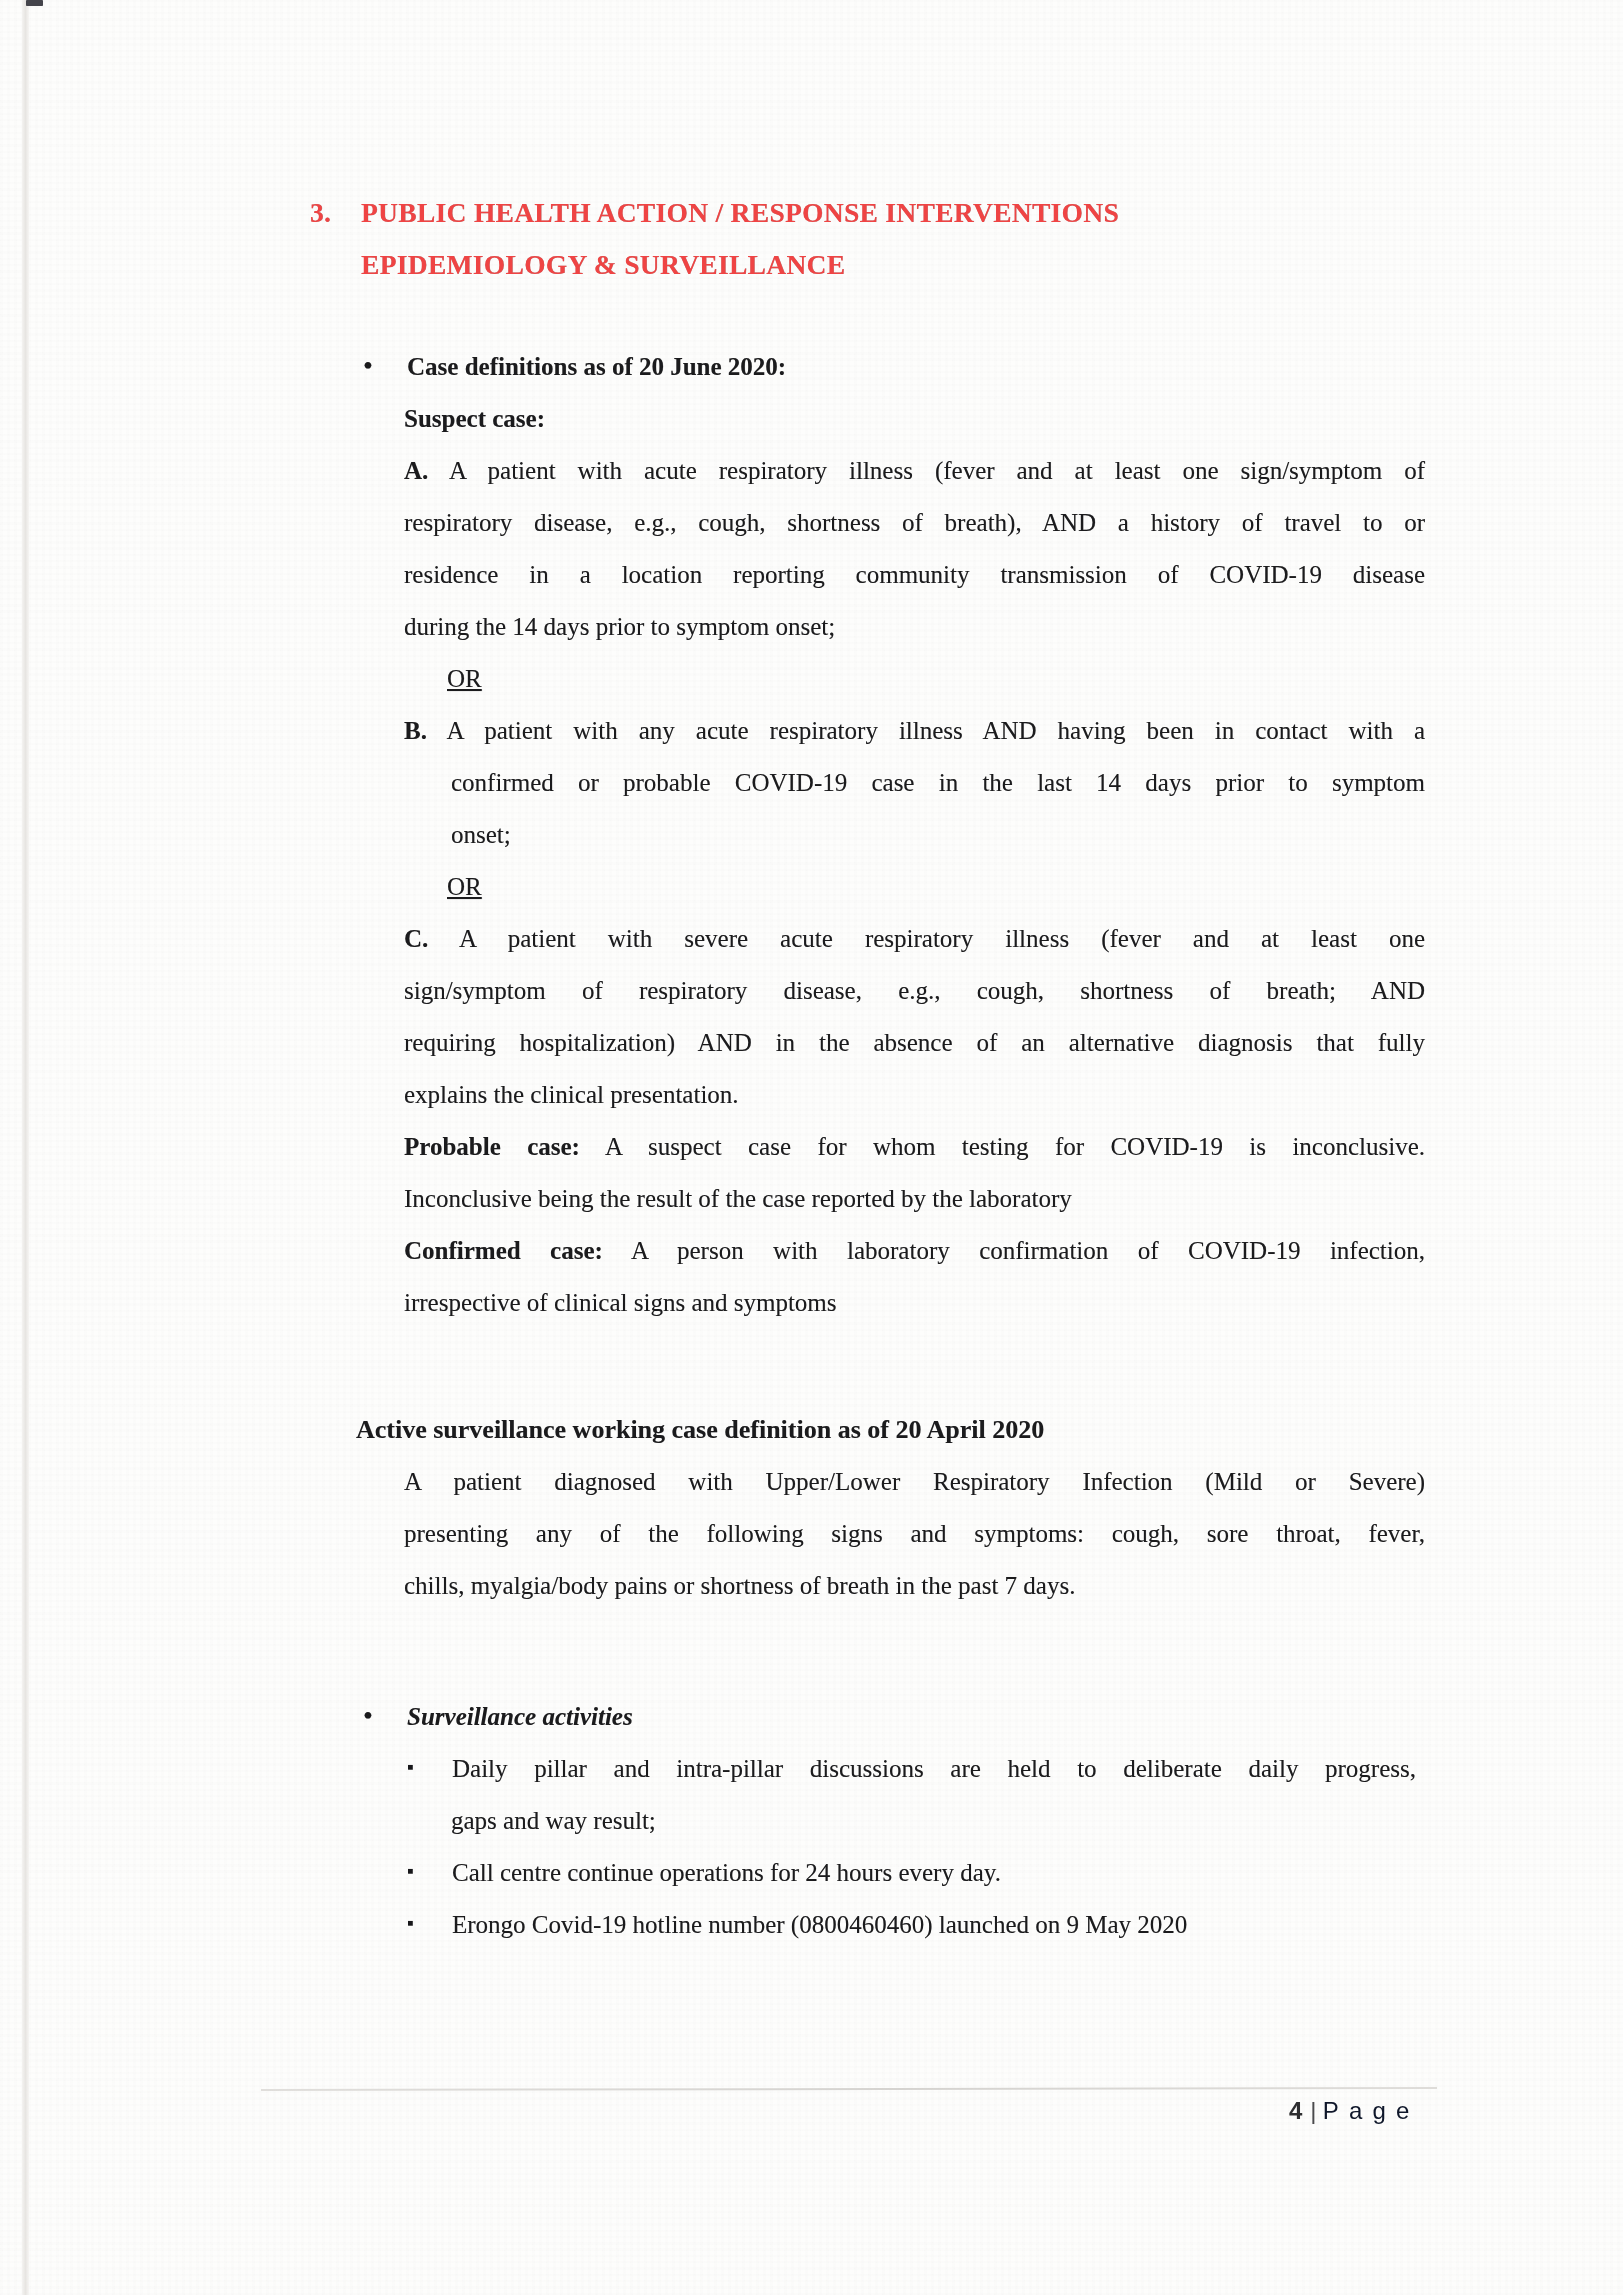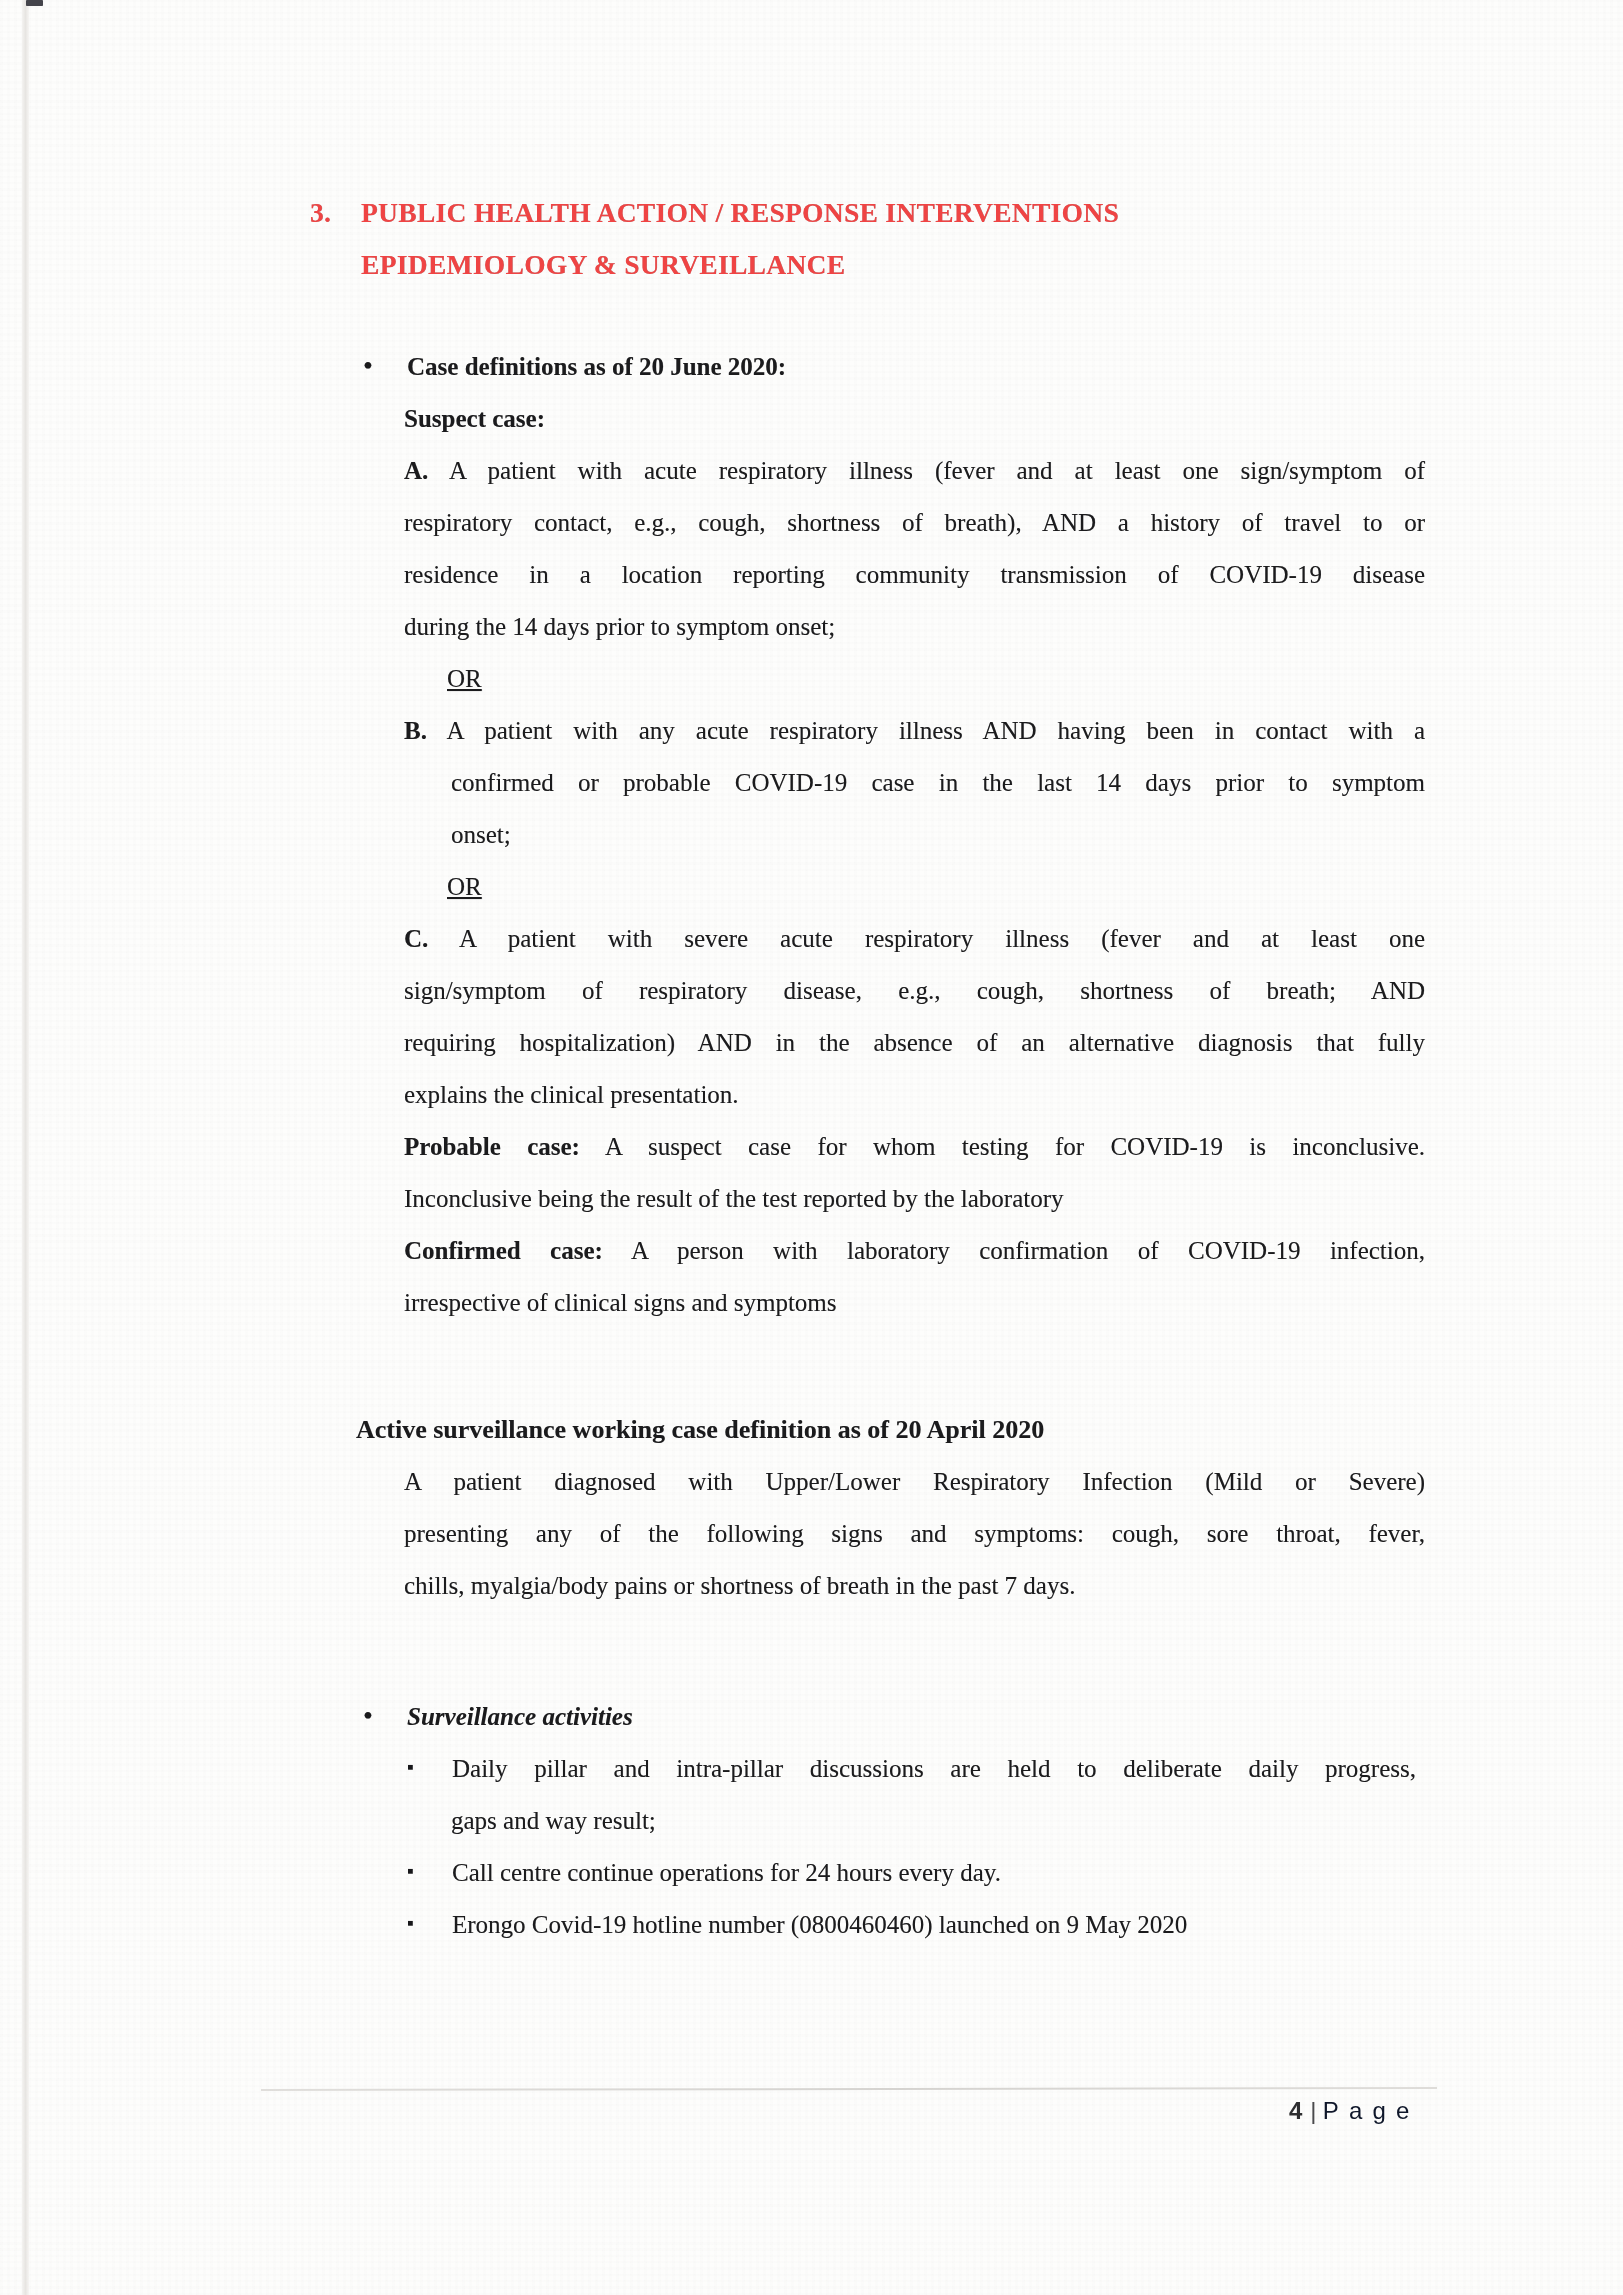--- a/index.html
+++ b/index.html
@@ -114,21 +114,21 @@
 
     <div class="block-case">
       <div class="line bullet-row">
         <span class="bullet-glyph">•</span><span class="bold">Case definitions as of 20 June 2020:</span>
       </div>
       <div class="line para bold">Suspect case:</div>
 
       <div class="line para j">
         <span class="bold">A.</span> <span>A patient with acute respiratory illness (fever and at least one sign/symptom of</span>
       </div>
-      <div class="line para j">respiratory contact, e.g., cough, shortness of breath), AND a history of travel to or</div>
+      <div class="line para j">respiratory disease, e.g., cough, shortness of breath), AND a history of travel to or</div>
       <div class="line para j">residence in a location reporting community transmission of COVID-19 disease</div>
       <div class="line para">during the 14 days prior to symptom onset;</div>
 
       <div class="line or-line">OR</div>
 
       <div class="line para j">
         <span class="bold">B.</span> <span>A patient with any acute respiratory illness AND having been in contact with a</span>
       </div>
       <div class="line para ind j">confirmed or probable COVID-19 case in the last 14 days prior to symptom</div>
       <div class="line para ind">onset;</div>
@@ -138,21 +138,21 @@
       <div class="line para j">
         <span class="bold">C.</span> <span>A patient with severe acute respiratory illness (fever and at least one</span>
       </div>
       <div class="line para j">sign/symptom of respiratory disease, e.g., cough, shortness of breath; AND</div>
       <div class="line para j">requiring hospitalization) AND in the absence of an alternative diagnosis that fully</div>
       <div class="line para">explains the clinical presentation.</div>
 
       <div class="line para j">
         <span class="bold">Probable case:</span> <span>A suspect case for whom testing for COVID-19 is inconclusive.</span>
       </div>
-      <div class="line para">Inconclusive being the result of the test reported by the laboratory</div>
+      <div class="line para">Inconclusive being the result of the case reported by the laboratory</div>
 
       <div class="line para j">
         <span class="bold">Confirmed case:</span> <span>A person with laboratory confirmation of COVID-19 infection,</span>
       </div>
       <div class="line para">irrespective of clinical signs and symptoms</div>
     </div>
 
     <div class="block-active">
       <div class="line active-heading bold">Active surveillance working case definition as of 20 April 2020</div>
       <div class="line para j">A patient diagnosed with Upper/Lower Respiratory Infection (Mild or Severe)</div>

